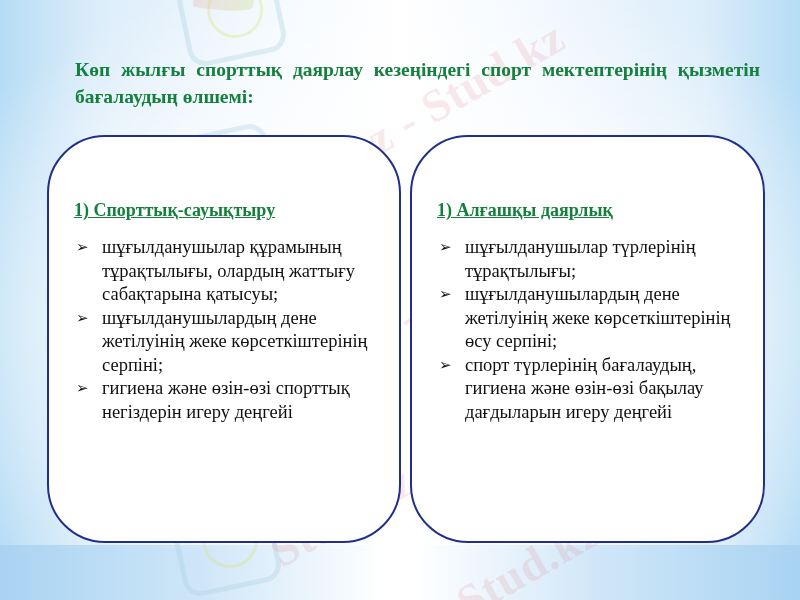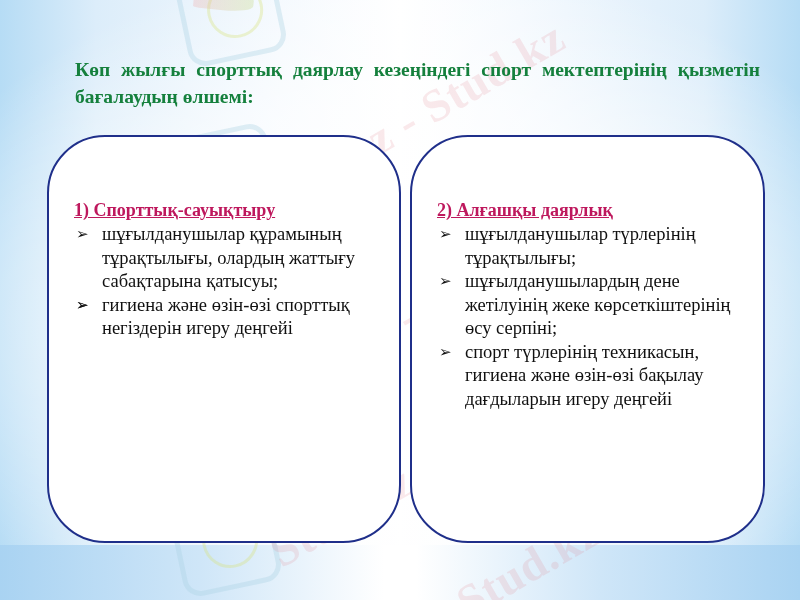--- a/index.html
+++ b/index.html
@@ -44,21 +44,21 @@
     .box {
       position: absolute; top: 135px; height: 408px;
       background: #ffffff; border: 2.5px solid #1f2f8a; border-radius: 58px;
       box-sizing: border-box;
     }
     .box.left { left: 47px; width: 354px; }
     .box.right { left: 410px; width: 355px; }
     .box-content { position: absolute; top: 62px; left: 25px; right: 14px; }
     .box-heading {
       font-size: 18px; font-weight: bold; text-decoration: underline;
-      color: #be185d; line-height: 22px; margin-bottom: 2px;
+      color: #15803d; line-height: 22px; margin-bottom: 15px;
     }
     .items { list-style: none; margin: 0; padding: 0; }
     .item { position: relative; padding-left: 28px; font-size: 18.5px; line-height: 23.5px; color: #111; }
     .bullet {
       position: absolute; left: 2px; top: 0; font-size: 15px; line-height: 23.5px; color: #111;
     }
   </style>
 </head>
 <body>
 
@@ -92,40 +92,41 @@
 <div class="box left">
   <div class="box-content">
     <div class="box-heading">1) Спорттық-сауықтыру</div>
     <ul class="items">
       <li class="item">
         <span class="bullet">➢</span>
         <span>шұғылданушылар құрамының тұрақтылығы, олардың жаттығу сабақтарына қатысуы;</span>
       </li>
       <li class="item">
         <span class="bullet">➢</span>
+        <span>шұғылданушылардың дене жетілуінің жеке көрсеткіштерінің серпіні;</span>
       </li>
       <li class="item">
         <span class="bullet">➢</span>
         <span>гигиена және өзін-өзі спорттық негіздерін игеру деңгейі</span>
       </li>
     </ul>
   </div>
 </div>
 
 <div class="box right">
   <div class="box-content">
-    <div class="box-heading">2) Алғашқы даярлық</div>
+    <div class="box-heading">1) Алғашқы даярлық</div>
     <ul class="items">
       <li class="item">
         <span class="bullet">➢</span>
         <span>шұғылданушылар түрлерінің тұрақтылығы;</span>
       </li>
       <li class="item">
         <span class="bullet">➢</span>
         <span>шұғылданушылардың дене жетілуінің жеке көрсеткіштерінің өсу серпіні;</span>
       </li>
       <li class="item">
         <span class="bullet">➢</span>
-        <span>спорт түрлерінің техникасын, гигиена және өзін-өзі бақылау дағдыларын игеру деңгейі</span>
+        <span>спорт түрлерінің бағалаудың, гигиена және өзін-өзі бақылау дағдыларын игеру деңгейі</span>
       </li>
     </ul>
   </div>
 </div>
 
 </body></html>

